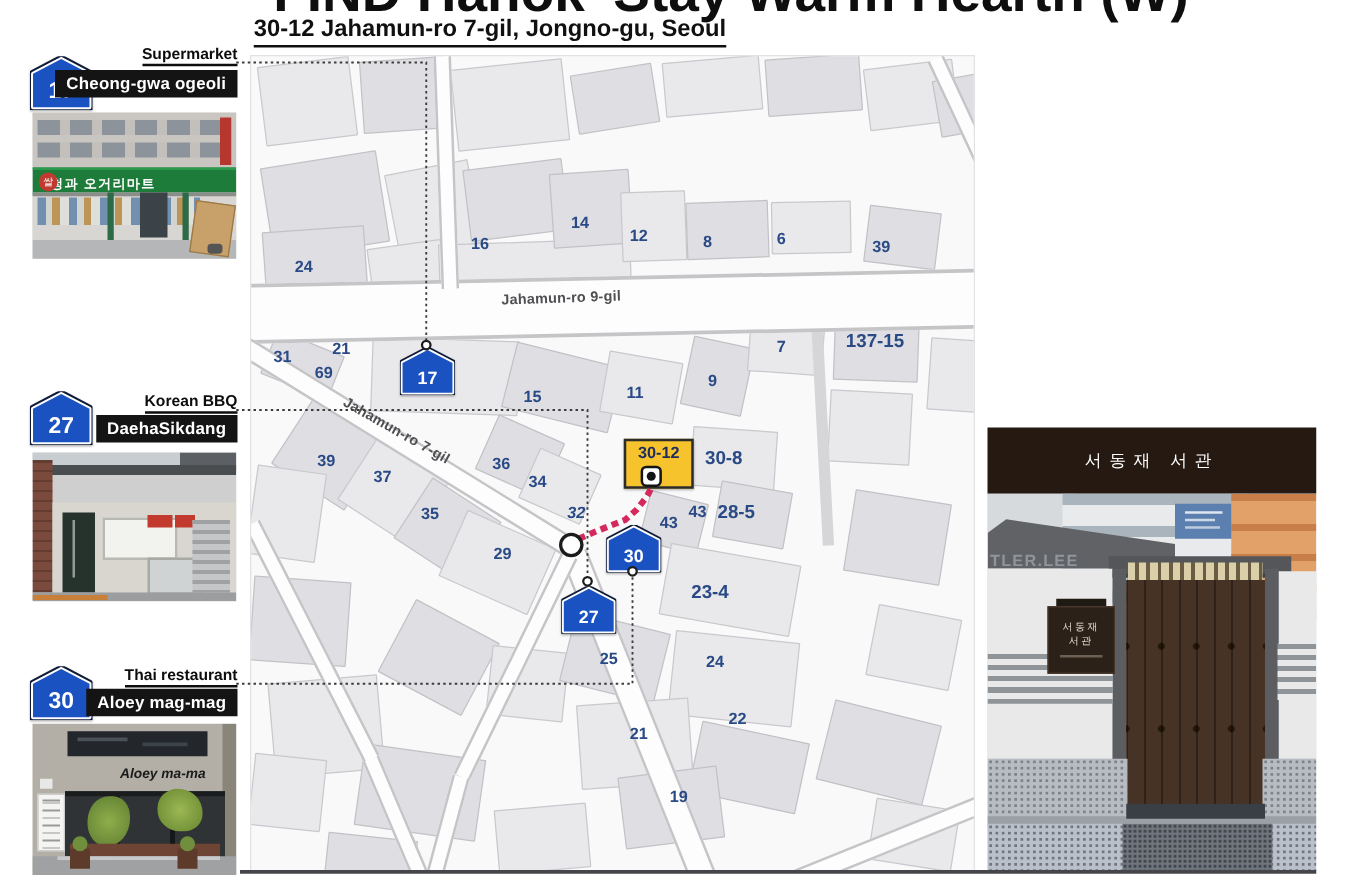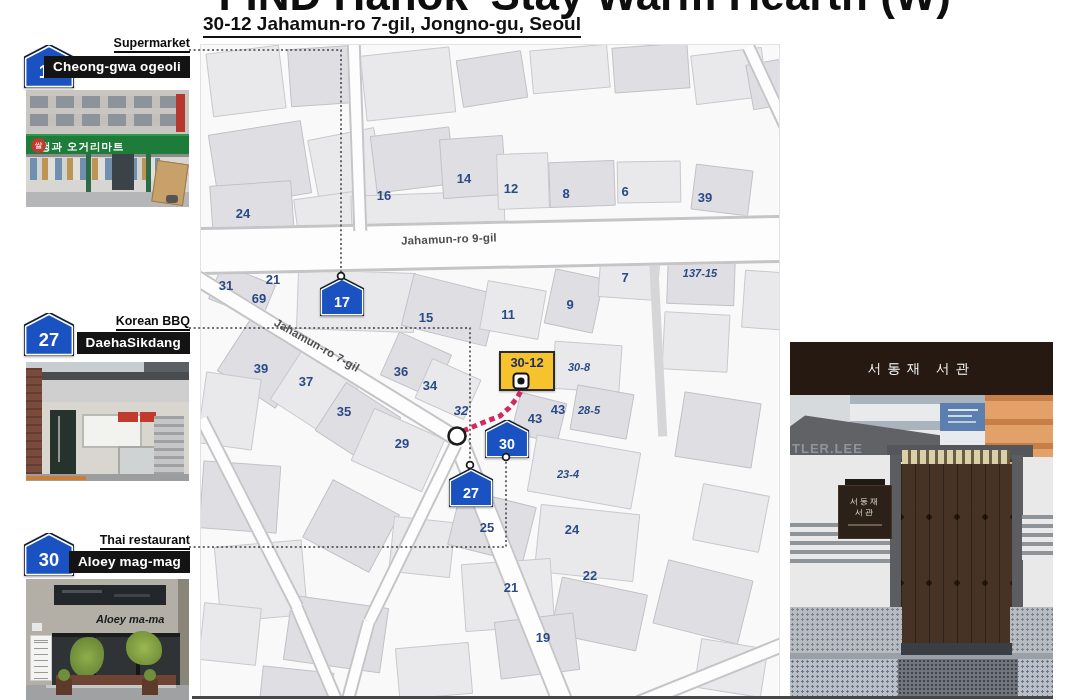--- a/index.html
+++ b/index.html
@@ -25,21 +25,21 @@
   
   #map{position:absolute;left:200px;top:44px;width:578px;height:652px;background:#f9f9fa;
     border:1px solid #e2e2e4;border-bottom:none;overflow:hidden;}
   .bld{position:absolute;background:#e9e9ec;border:1px solid #c9c9cd;z-index:5;border-radius:1px;}
   .bld.s2{background:#dfdfe3;border-color:#c2c2c6;}
   .road{position:absolute;background:#fdfdfe;border-top:2.5px solid #c5c5c8;border-bottom:2.5px solid #c5c5c8;z-index:10;}
   .road.main{border-top-width:3px;border-bottom-width:3px;}
   .road.gray{background:#d6d6d9;border:none;z-index:9;}
   .bnum{position:absolute;transform:translate(-50%,-50%);font-size:13px;font-weight:600;
     color:#2a4a85;z-index:20;white-space:nowrap;}
-  .bnum.small{font-size:11px;font-style:italic;}
+  .bnum.small{font-size:15px;}
   .street-label{position:absolute;font-size:11.5px;font-weight:700;color:#4f4f52;
     letter-spacing:.2px;z-index:20;white-space:nowrap;}
   .map-marker{position:absolute;z-index:30;filter:drop-shadow(0 1px 1px rgba(0,0,0,.35));}
   .dest-box{position:absolute;left:298px;top:306px;width:52px;height:36px;background:#f6c32d;
     border:2px solid #2b2b2b;z-index:25;box-shadow:0 1px 2px rgba(0,0,0,.3);text-align:center;}
   .dest-box span{font-size:13px;font-weight:800;color:#1c2c5e;line-height:17px;}
 
   
   #overlay{position:absolute;left:0;top:0;z-index:60;pointer-events:none;}
   .dot-line{stroke:#3c3c3c;stroke-width:1.5;stroke-dasharray:2 2.6;fill:none;}

